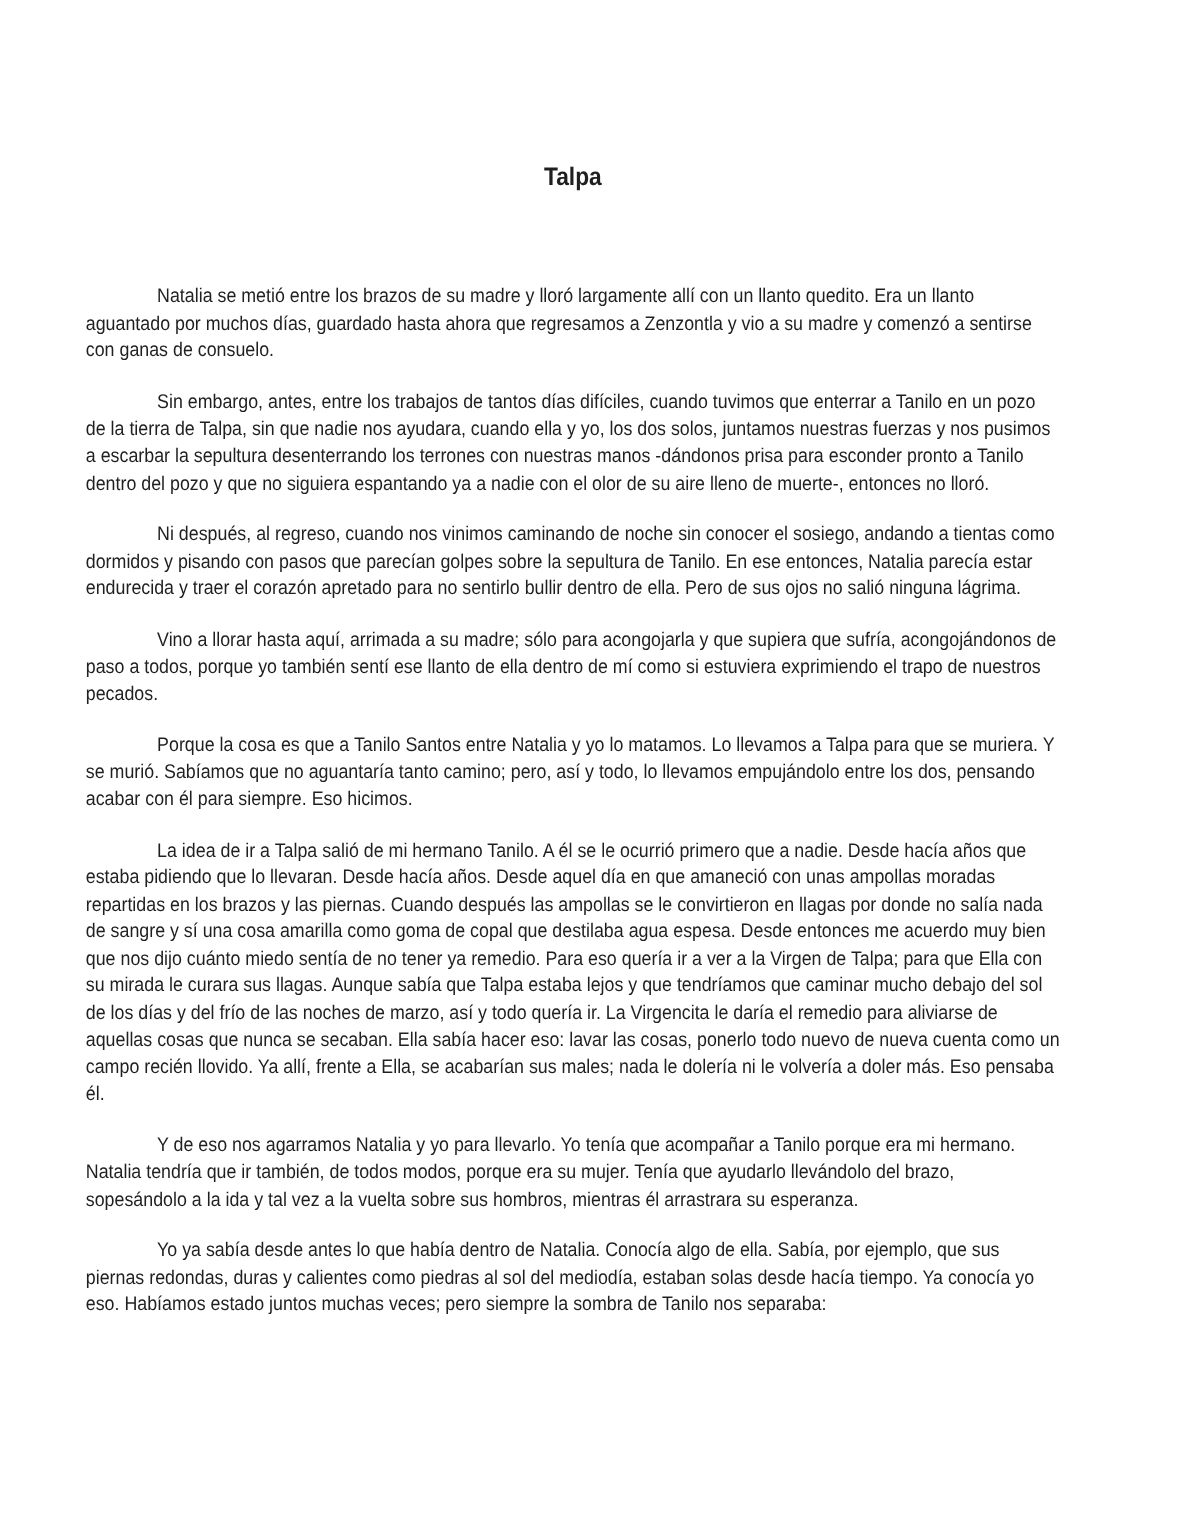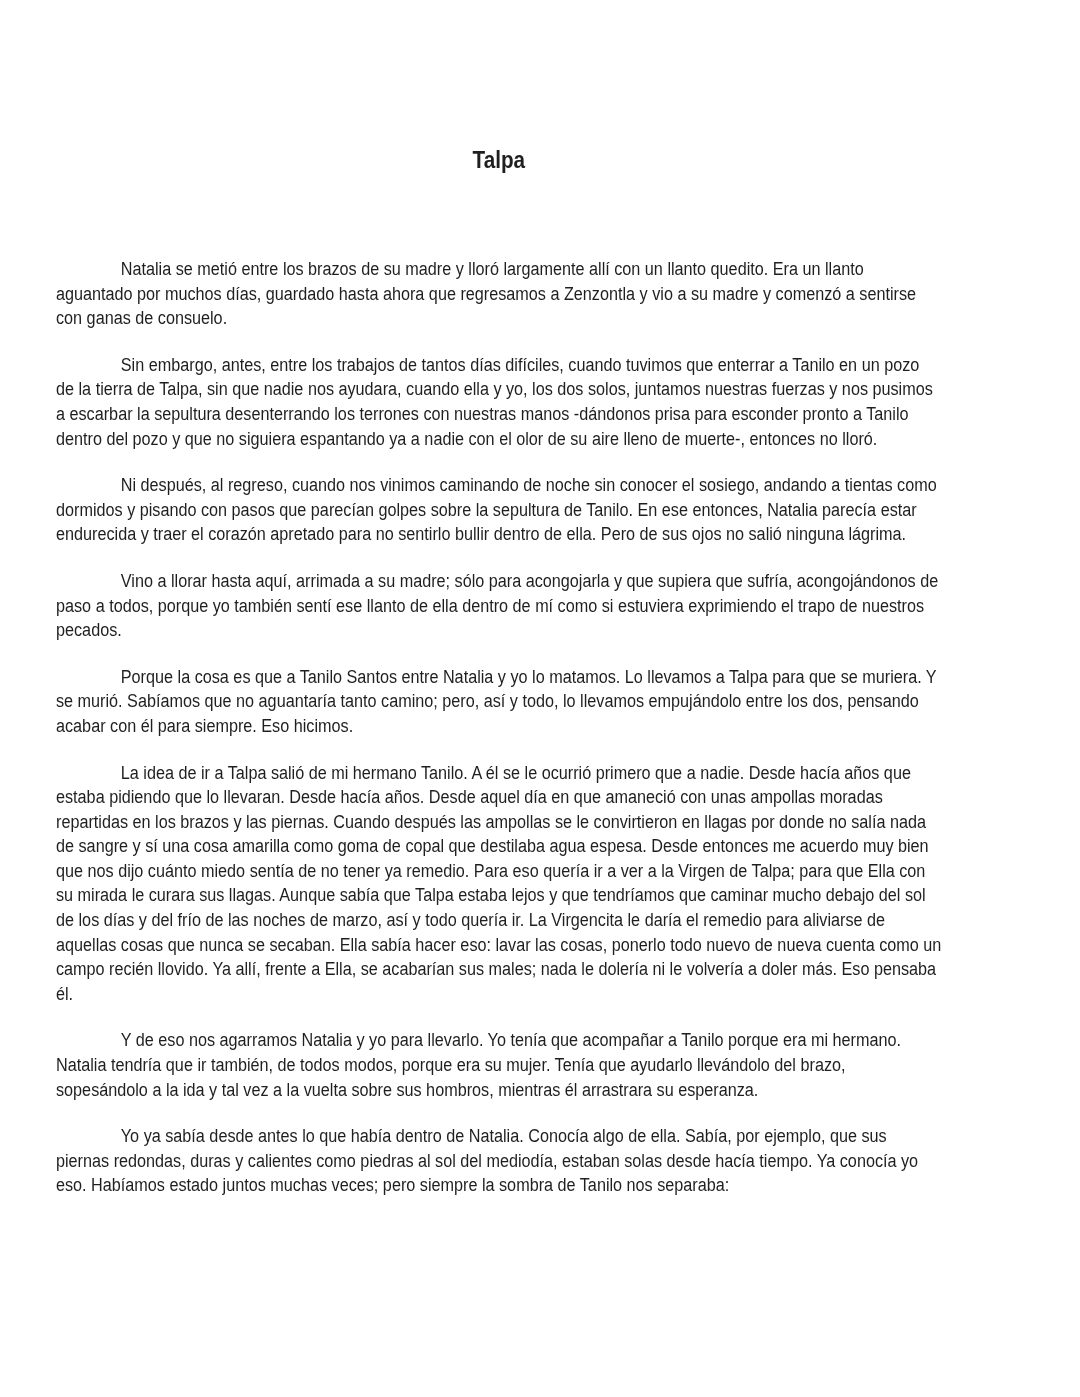--- a/index.html
+++ b/index.html
@@ -11,21 +11,21 @@
     width: 1080px;
     height: 1397px;
     font-family: "Liberation Sans", "DejaVu Sans", sans-serif;
     overflow: hidden;
   }
   .page {
     box-sizing: border-box;
     width: 968px;
     height: 1397px;
     background: #ffffff;
-    padding: 147px 0 0 56px;
+    padding: 147px 0 0 78px;
     overflow: hidden;
   }
   
   .text-scale {
     width: 984px;
     transform: scaleX(0.9);
     transform-origin: top left;
     color: #1f1f1f;
   }
   .doc-title {

